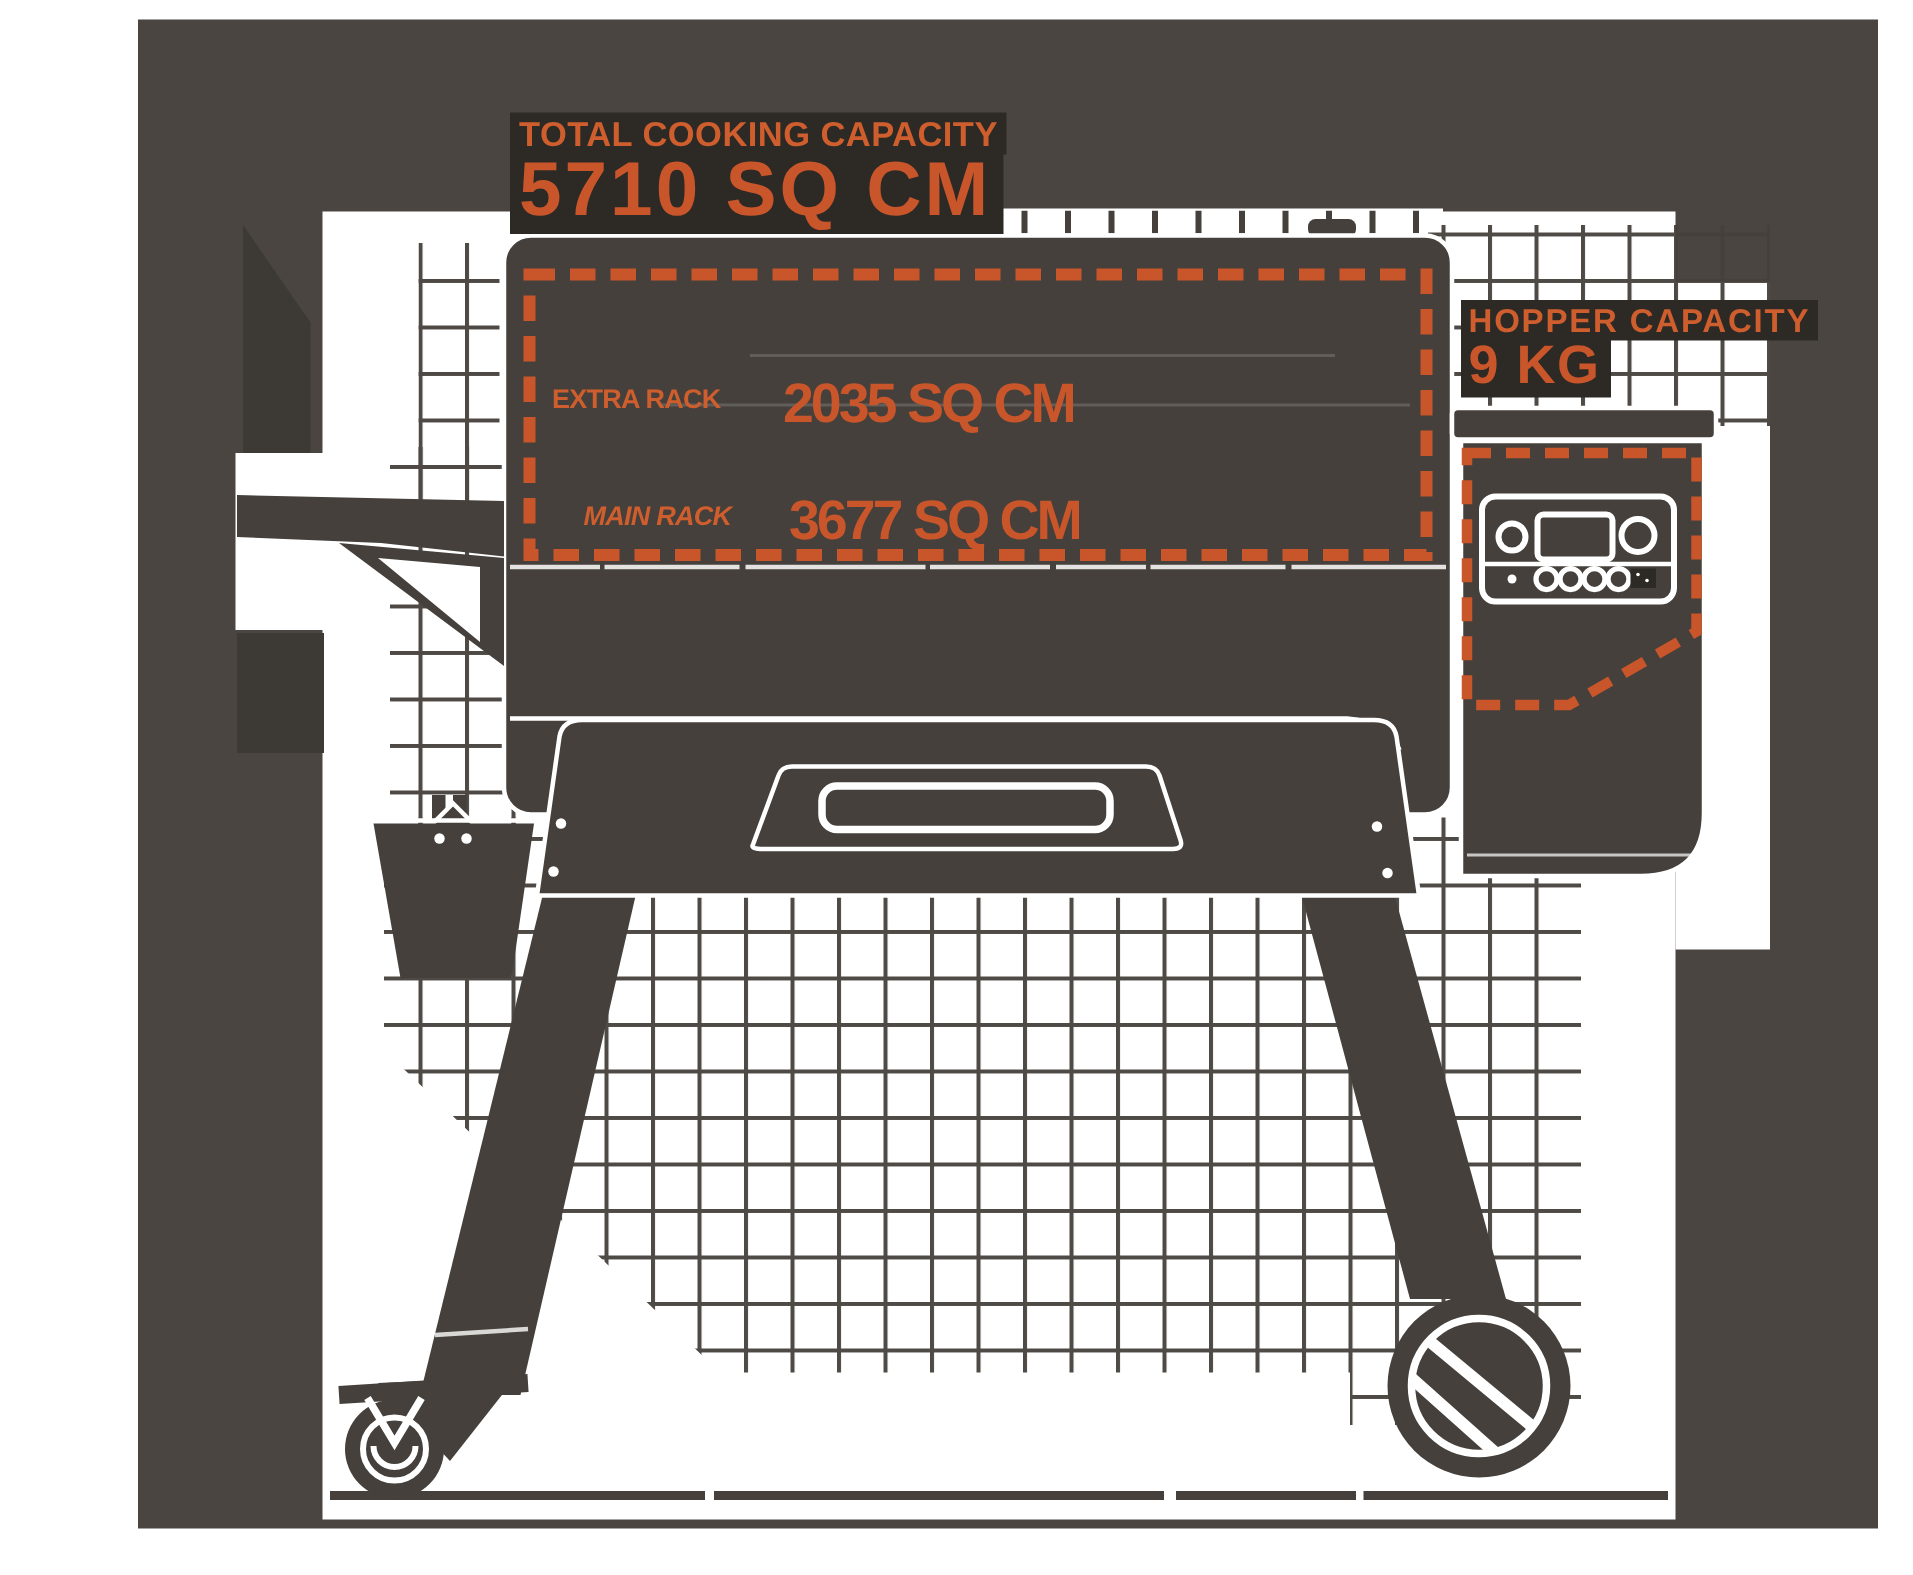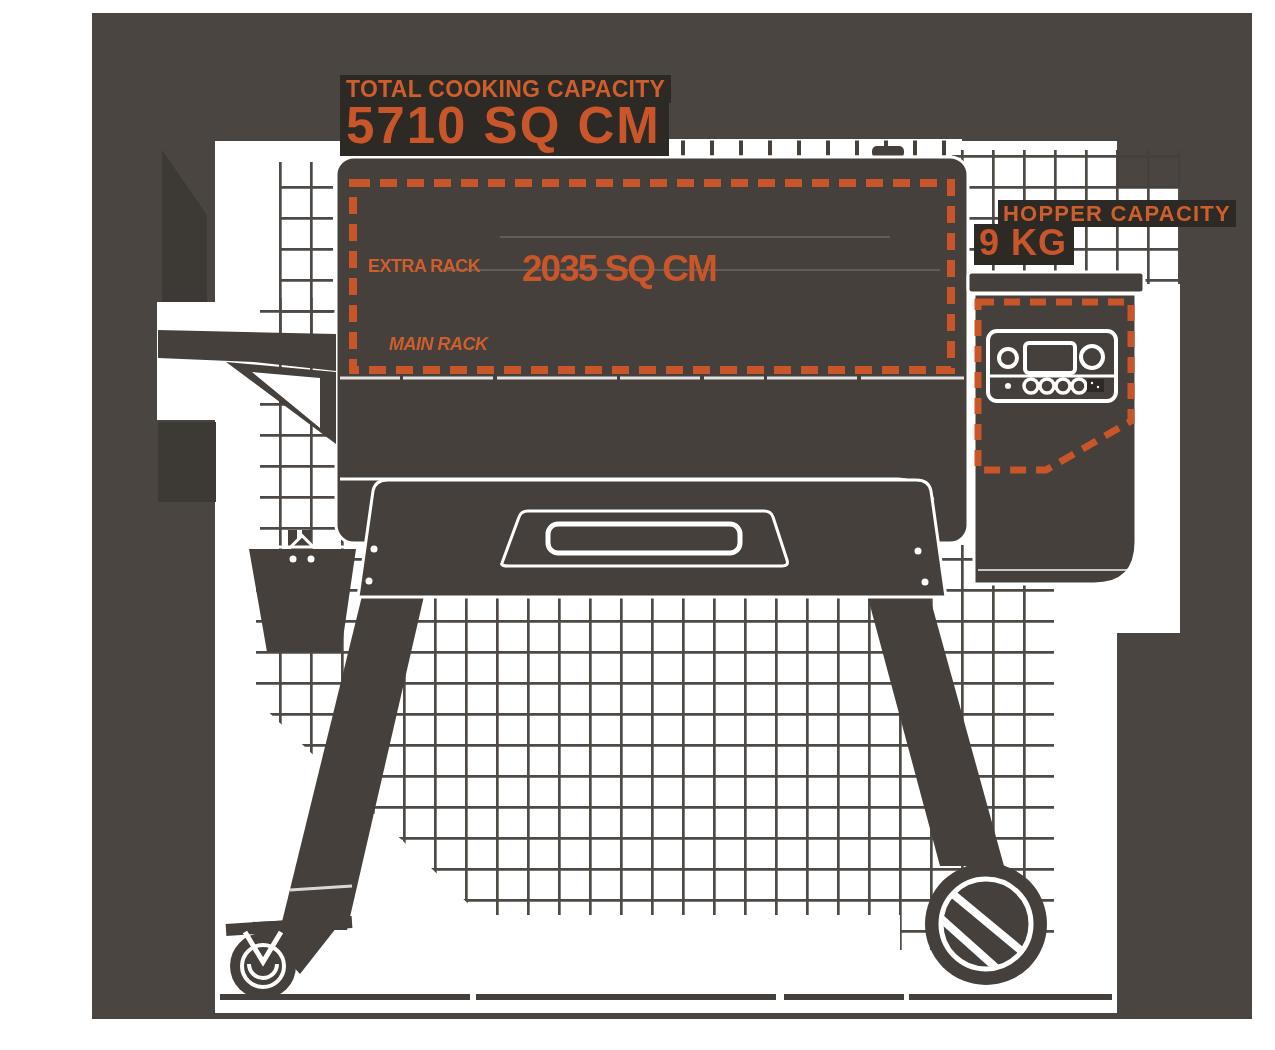--- a/index.html
+++ b/index.html
@@ -143,21 +143,22 @@
       </g>
     </g>
 
     <rect x="353" y="183" width="598" height="187" fill="none" stroke="var(--orange_deep)" stroke-width="8" stroke-dasharray="17 10"></rect>
     <path d="M978,302 H1131 V421 L1046,470 H978 Z" fill="none" stroke="var(--orange_deep)" stroke-width="7" stroke-dasharray="16 10"></path>
   </svg>
 
   <div class="callout boxed co-label" style="left:340px;top:75px;">TOTAL COOKING CAPACITY</div>
   <div class="callout boxed co-value" style="left:340px;top:99px;">5710 SQ CM</div>
 
-  <div class="callout boxed hop-label" style="left:974px;top:200px;margin-left:24px;">HOPPER CAPACITY</div>
+  <div class="callout boxed hop-label" style="left:974px;top:200px;">HOPPER CAPACITY</div>
   <div class="callout boxed hop-value" style="left:974px;top:224px;">9 KG</div>
 
   <div class="callout rack-label" style="left:368px;top:257px;">EXTRA RACK</div>
   <div class="callout rack-value" style="left:522px;top:250px;">2035 SQ CM</div>
 
   <div class="callout rack-label" style="left:389px;top:335px;font-style:italic;">MAIN RACK</div>
+  <div class="callout rack-value" style="left:526px;top:328px;">3677 SQ CM</div>
 
 </div>
 
 </body></html>

